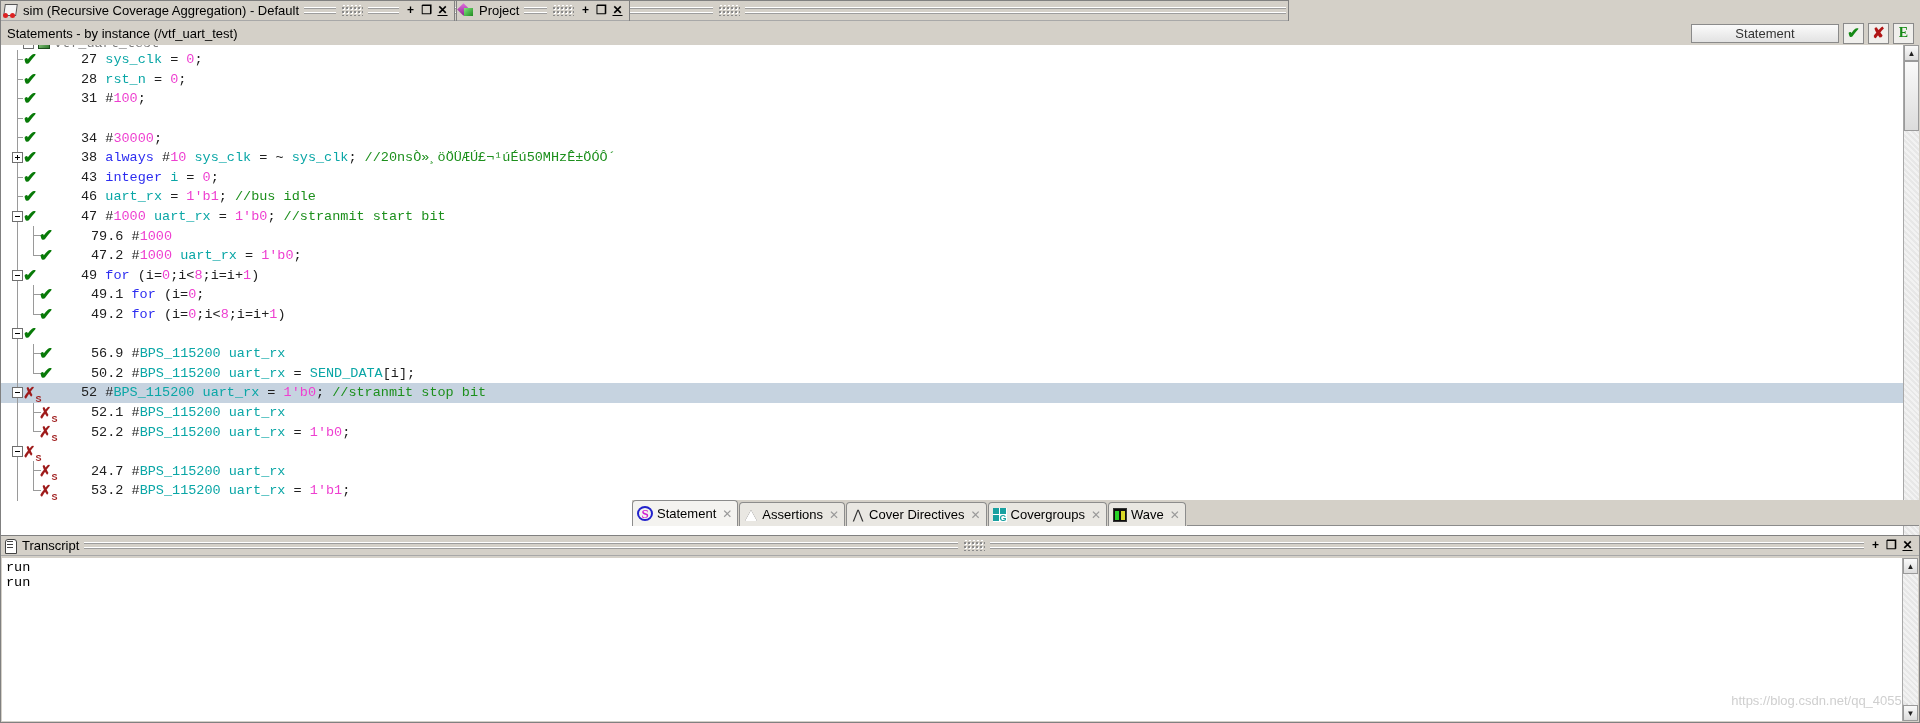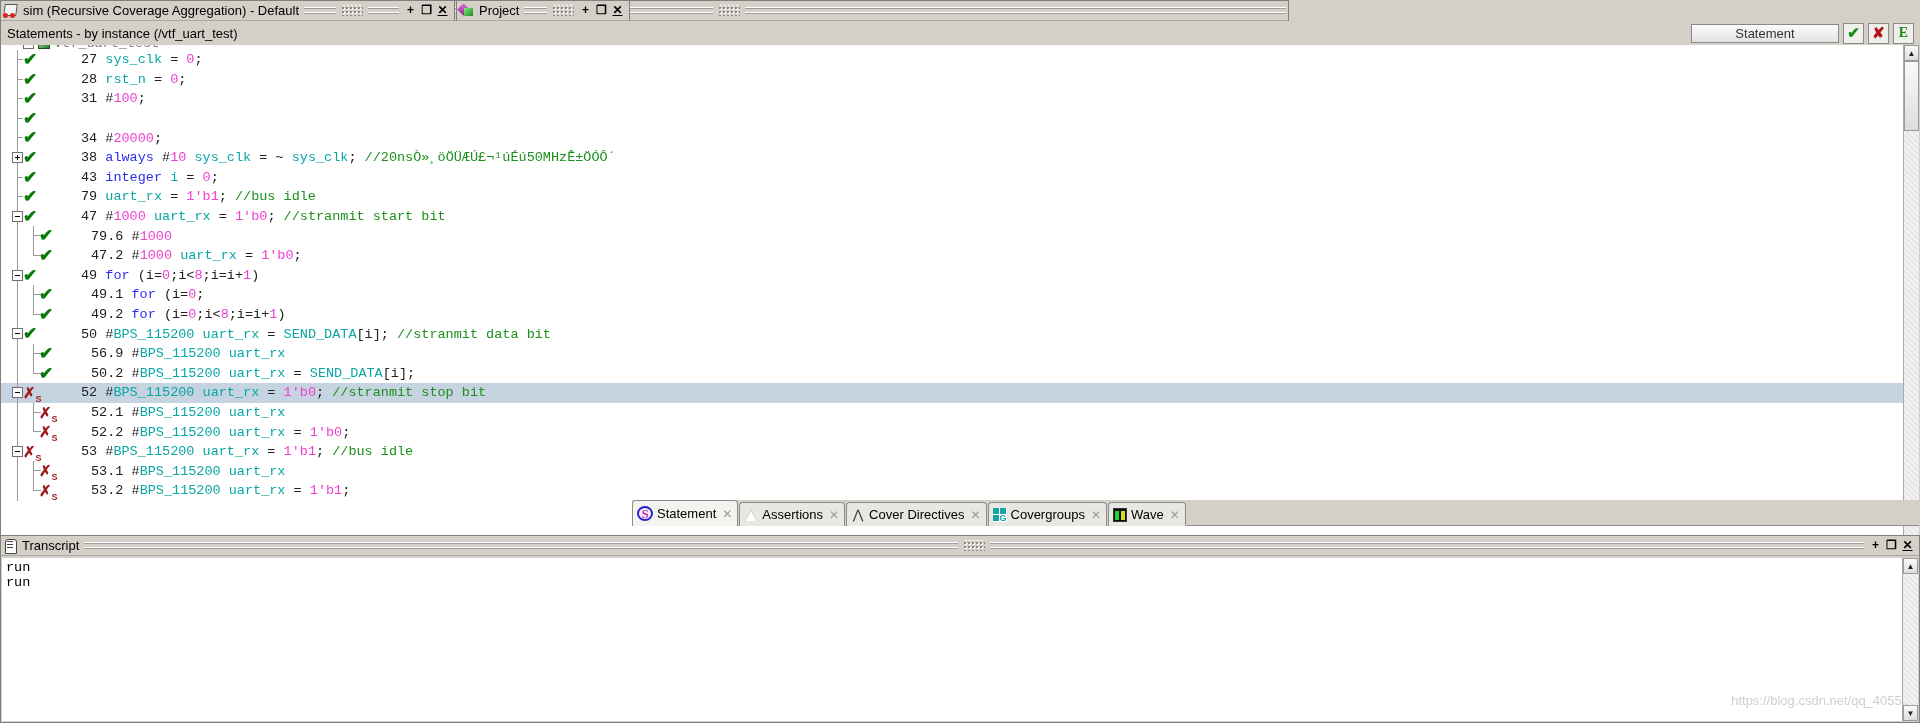--- a/index.html
+++ b/index.html
@@ -592,21 +592,21 @@
               <span class="hline" style="left:16px;top:9px;width:6px"></span>
               <span class="mark tick" style="left:22px">✔</span>
             </span>
           </div>
           <div class="crow">
             <span class="cgutter">
               <span class="vline" style="left:16px"></span>
               <span class="hline" style="left:16px;top:9px;width:6px"></span>
               <span class="mark tick" style="left:22px">✔</span>
             </span>
-            <span class="ctext"><span style="display:inline-block;width:0px"></span><span class="ln">34</span> <span class="pl">#</span><span class="num">20000</span><span class="pl">;</span></span>
+            <span class="ctext"><span style="display:inline-block;width:0px"></span><span class="ln">34</span> <span class="pl">#</span><span class="num">30000</span><span class="pl">;</span></span>
           </div>
           <div class="crow">
             <span class="cgutter">
               <span class="vline" style="left:16px"></span>
               <span class="hline" style="left:16px;top:9px;width:6px"></span>
               <span class="cexp plus" style="left:11px"></span>
               <span class="mark tick" style="left:22px">✔</span>
             </span>
             <span class="ctext"><span style="display:inline-block;width:0px"></span><span class="ln">38</span> <span class="kw">always </span><span class="pl">#</span><span class="num">10</span><span class="pl"> </span><span class="id">sys_clk</span><span class="pl"> = ~ </span><span class="id">sys_clk</span><span class="pl">;</span><span class="cm">   //20nsÒ»¸öÖÜÆÚ£¬¹úÉú50MHzÊ±ÖÓÔ´</span></span>
           </div>
@@ -617,21 +617,21 @@
               <span class="mark tick" style="left:22px">✔</span>
             </span>
             <span class="ctext"><span style="display:inline-block;width:0px"></span><span class="ln">43</span> <span class="kw">integer </span><span class="id">i</span><span class="pl"> = </span><span class="num">0</span><span class="pl">;</span></span>
           </div>
           <div class="crow">
             <span class="cgutter">
               <span class="vline" style="left:16px"></span>
               <span class="hline" style="left:16px;top:9px;width:6px"></span>
               <span class="mark tick" style="left:22px">✔</span>
             </span>
-            <span class="ctext"><span style="display:inline-block;width:0px"></span><span class="ln">79</span> <span class="id">uart_rx</span><span class="pl"> = </span><span class="num">1'b1</span><span class="pl">;</span><span class="cm">    //bus idle</span></span>
+            <span class="ctext"><span style="display:inline-block;width:0px"></span><span class="ln">46</span> <span class="id">uart_rx</span><span class="pl"> = </span><span class="num">1'b1</span><span class="pl">;</span><span class="cm">    //bus idle</span></span>
           </div>
           <div class="crow">
             <span class="cgutter">
               <span class="vline" style="left:16px"></span>
               <span class="hline" style="left:16px;top:9px;width:6px"></span>
               <span class="cexp" style="left:11px"></span>
               <span class="mark tick" style="left:22px">✔</span>
             </span>
             <span class="ctext"><span style="display:inline-block;width:0px"></span><span class="ln">47</span> <span class="pl">#</span><span class="num">1000</span><span class="pl"> </span><span class="id">uart_rx</span><span class="pl"> = </span><span class="num">1'b0</span><span class="pl">;</span><span class="cm">     //stranmit start bit</span></span>
           </div>
@@ -680,21 +680,20 @@
             </span>
             <span class="ctext"><span style="display:inline-block;width:10px"></span><span class="ln">49.2</span> <span class="kw">for </span><span class="pl">(i=</span><span class="num">0</span><span class="pl">;i&lt;</span><span class="num">8</span><span class="pl">;i=i+</span><span class="num">1</span><span class="pl">)</span></span>
           </div>
           <div class="crow">
             <span class="cgutter">
               <span class="vline" style="left:16px"></span>
               <span class="hline" style="left:16px;top:9px;width:6px"></span>
               <span class="cexp" style="left:11px"></span>
               <span class="mark tick" style="left:22px">✔</span>
             </span>
-            <span class="ctext"><span style="display:inline-block;width:0px"></span><span class="ln">50</span> <span class="pl">#</span><span class="id">BPS_115200</span><span class="pl"> </span><span class="id">uart_rx</span><span class="pl"> = </span><span class="id">SEND_DATA</span><span class="pl">[i];</span><span class="cm">     //stranmit data bit</span></span>
           </div>
           <div class="crow">
             <span class="cgutter">
               <span class="vline" style="left:16px"></span>
               <span class="vline" style="left:32px;top:0;bottom:0"></span>
               <span class="hline" style="left:32px;top:9px;width:8px"></span>
               <span class="mark tick" style="left:38px">✔</span>
             </span>
             <span class="ctext"><span style="display:inline-block;width:10px"></span><span class="ln">56.9</span> <span class="pl">#</span><span class="id">BPS_115200</span><span class="pl"> </span><span class="id">uart_rx</span></span>
           </div>
@@ -734,30 +733,29 @@
             </span>
             <span class="ctext"><span style="display:inline-block;width:10px"></span><span class="ln">52.2</span> <span class="pl">#</span><span class="id">BPS_115200</span><span class="pl"> </span><span class="id">uart_rx</span><span class="pl"> = </span><span class="num">1'b0</span><span class="pl">;</span></span>
           </div>
           <div class="crow">
             <span class="cgutter">
               <span class="vline" style="left:16px"></span>
               <span class="hline" style="left:16px;top:9px;width:6px"></span>
               <span class="cexp" style="left:11px"></span>
               <span class="mark cross" style="left:22px">✗<sub>S</sub></span>
             </span>
-            <span class="ctext"><span style="display:inline-block;width:0px"></span><span class="ln">53</span> <span class="pl">#</span><span class="id">BPS_115200</span><span class="pl"> </span><span class="id">uart_rx</span><span class="pl"> = </span><span class="num">1'b1</span><span class="pl">;</span><span class="cm">     //bus idle</span></span>
           </div>
           <div class="crow">
             <span class="cgutter">
               <span class="vline" style="left:16px"></span>
               <span class="vline" style="left:32px;top:0;bottom:0"></span>
               <span class="hline" style="left:32px;top:9px;width:8px"></span>
               <span class="mark cross" style="left:38px">✗<sub>S</sub></span>
             </span>
-            <span class="ctext"><span style="display:inline-block;width:10px"></span><span class="ln">53.1</span> <span class="pl">#</span><span class="id">BPS_115200</span><span class="pl"> </span><span class="id">uart_rx</span></span>
+            <span class="ctext"><span style="display:inline-block;width:10px"></span><span class="ln">24.7</span> <span class="pl">#</span><span class="id">BPS_115200</span><span class="pl"> </span><span class="id">uart_rx</span></span>
           </div>
           <div class="crow">
             <span class="cgutter">
               <span class="vline" style="left:16px"></span>
               <span class="vline" style="left:32px;top:0;bottom:10px"></span>
               <span class="hline" style="left:32px;top:9px;width:8px"></span>
               <span class="mark cross" style="left:38px">✗<sub>S</sub></span>
             </span>
             <span class="ctext"><span style="display:inline-block;width:10px"></span><span class="ln">53.2</span> <span class="pl">#</span><span class="id">BPS_115200</span><span class="pl"> </span><span class="id">uart_rx</span><span class="pl"> = </span><span class="num">1'b1</span><span class="pl">;</span></span>
           </div>

